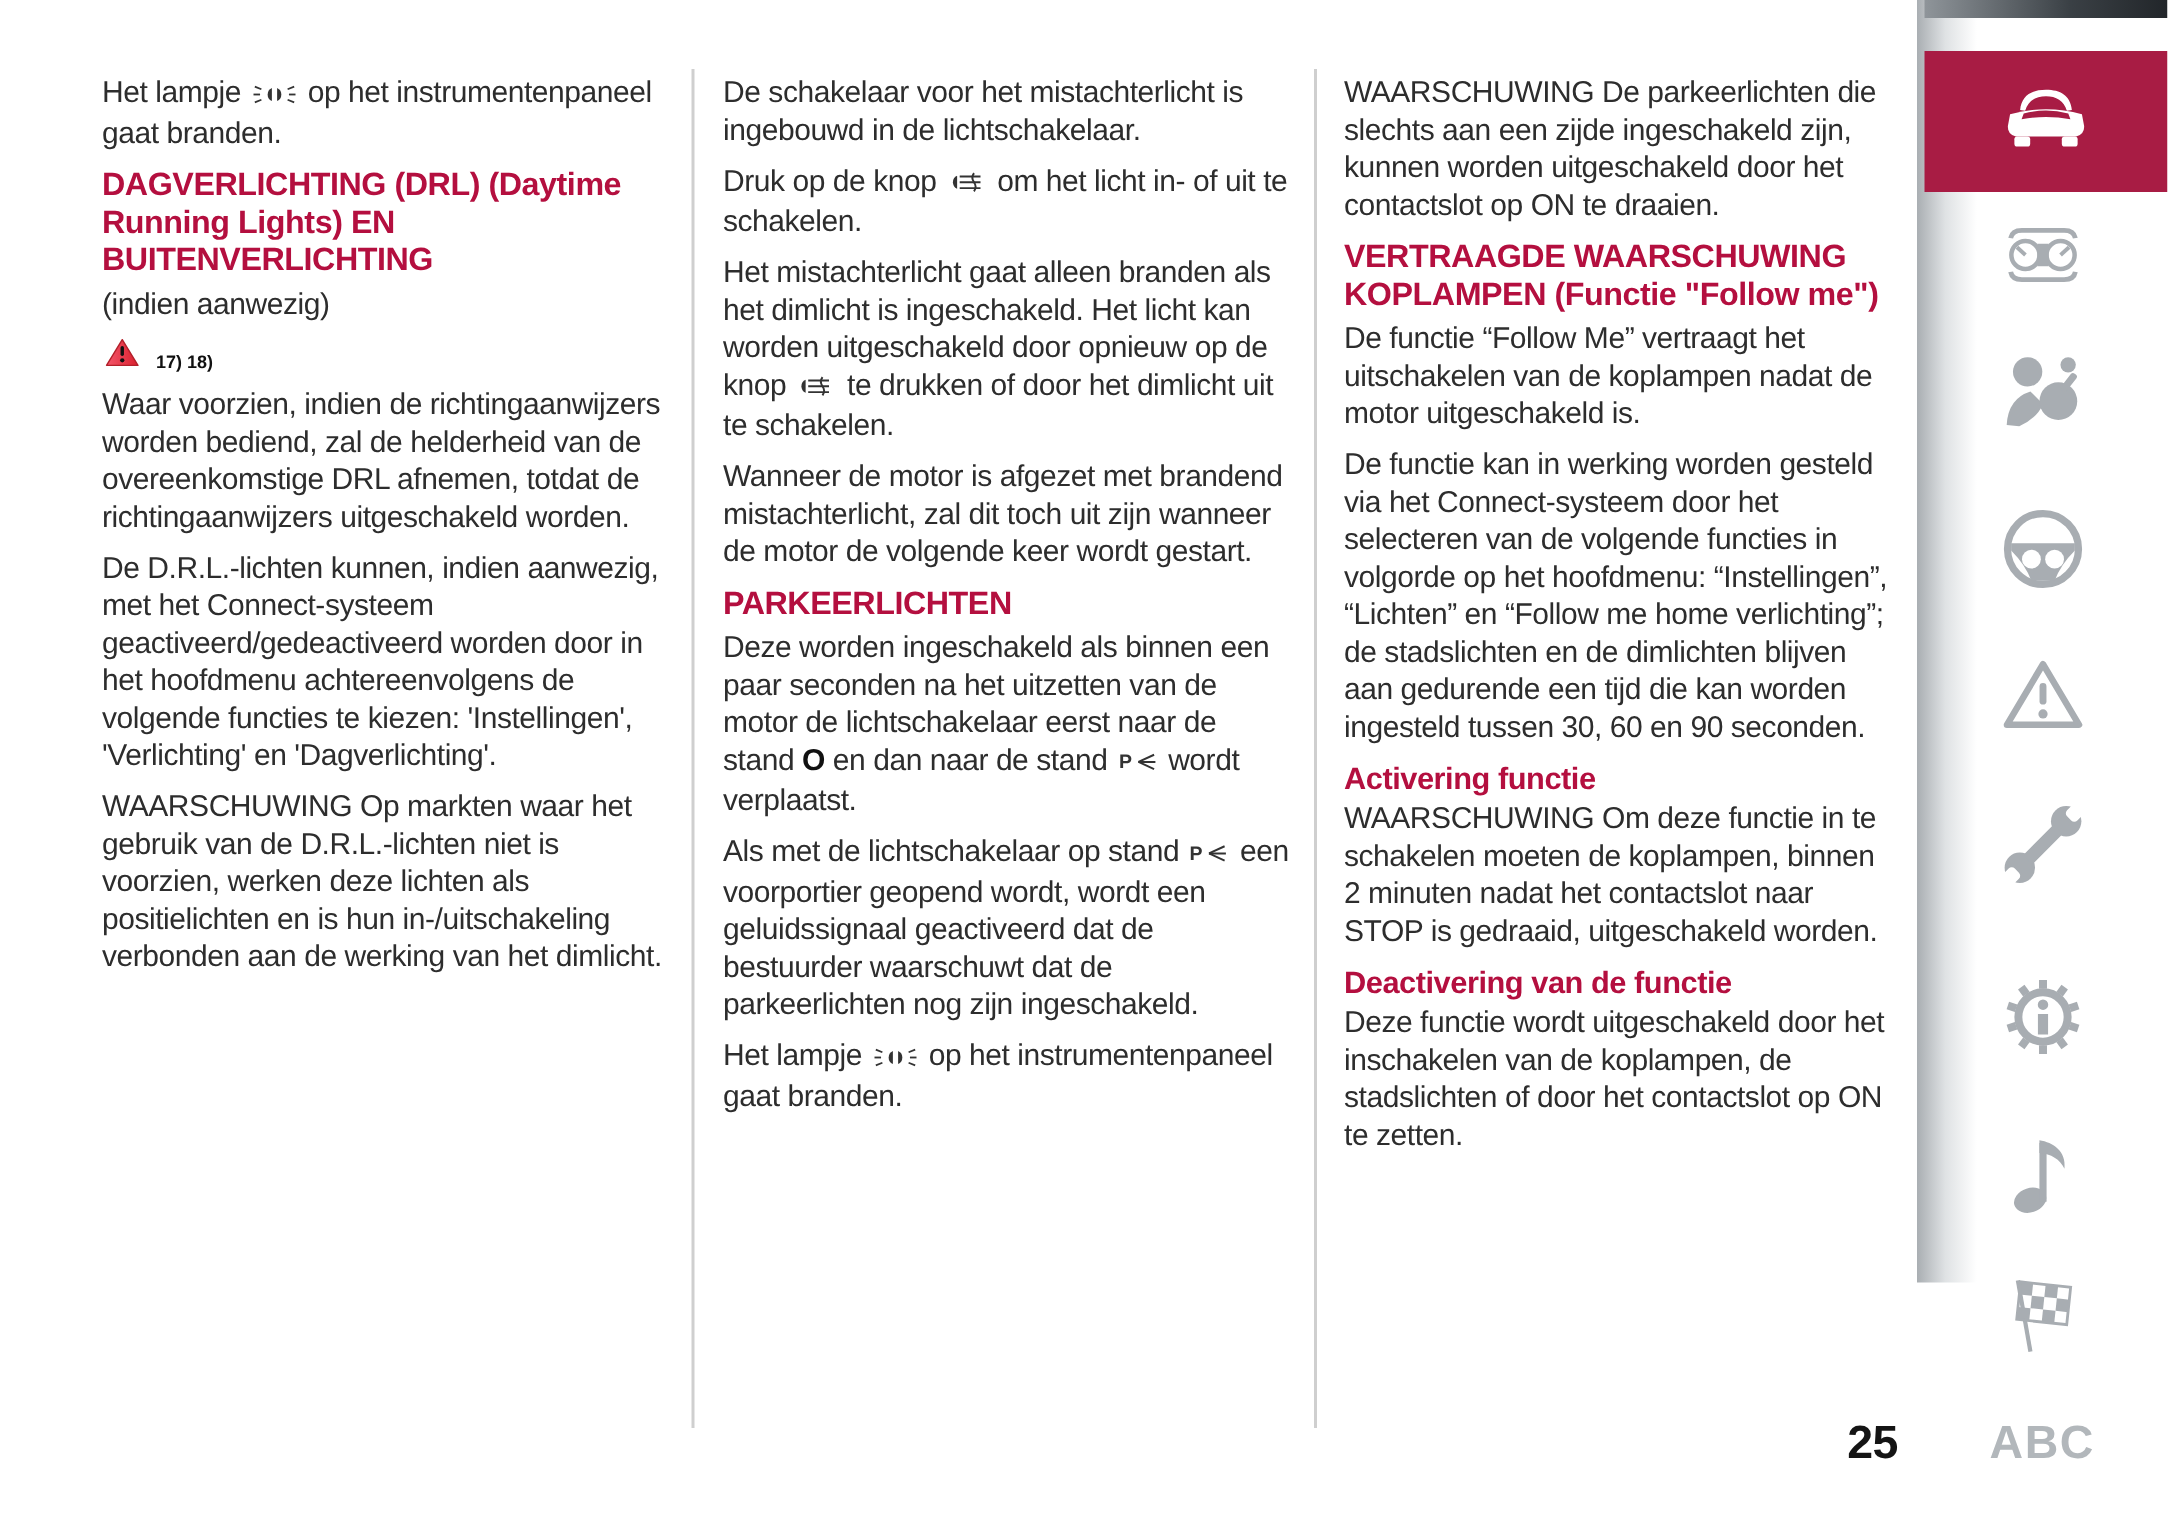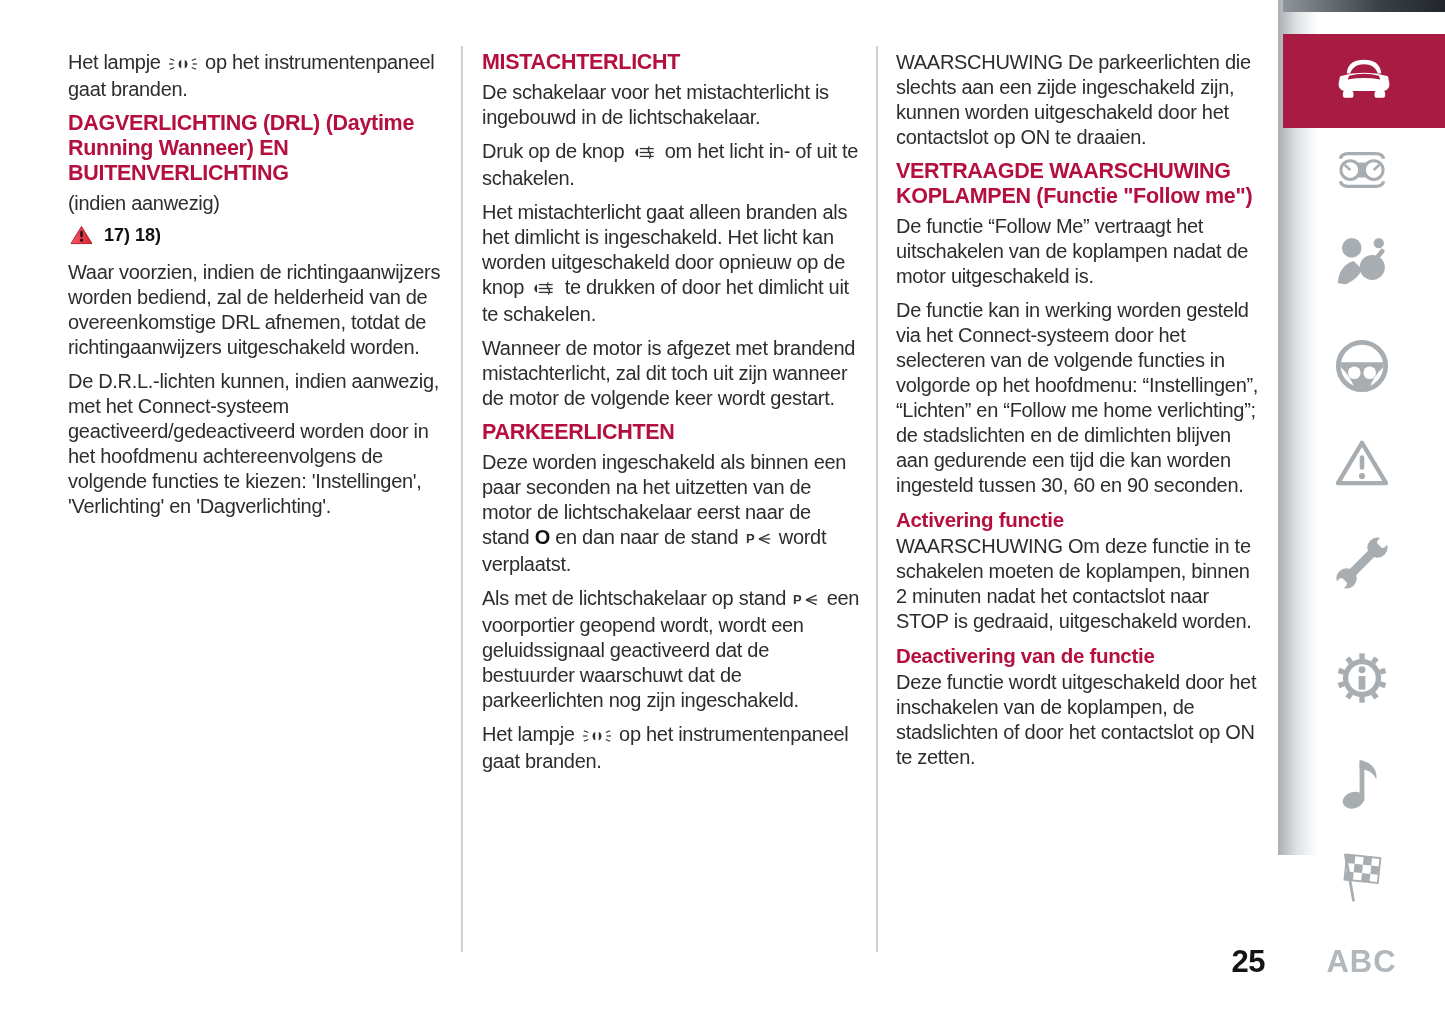--- a/index.html
+++ b/index.html
@@ -14,22 +14,22 @@
     font-family:"Liberation Sans", sans-serif;color:var(--text);
     overflow:hidden;-webkit-font-smoothing:antialiased;
   }
   .col{position:absolute;top:50px;}
   .col>:first-child{margin-top:0;}
   p.p{margin:0 0 9px;font-size:20px;line-height:25px;letter-spacing:-0.3px;}
   .h2{color:var(--red);font-weight:bold;font-size:21.5px;line-height:25px;
       margin:8px 0 5px;letter-spacing:-0.3px;}
   .h3{color:var(--red);font-weight:bold;font-size:20.5px;line-height:25px;
       margin:7px 0 2px;letter-spacing:-0.3px;}
-  .warnref{display:flex;align-items:flex-start;gap:9px;margin:3px 0 10px;
-      font-weight:bold;font-size:18px;color:#1c1c1c;}
+  .warnref{display:flex;align-items:flex-end;gap:9px;margin:3px 0 10px;
+      font-weight:bold;font-size:12px;color:#1c1c1c;}
   b{color:#111;}
   .inline-icon{display:inline-block;vertical-align:-2px;margin:0 2px;color:#333;}
   .vline{position:absolute;top:46px;height:906px;width:2px;background:#cfcfcf;}
   .page-number{position:absolute;left:1095px;top:944px;width:170px;text-align:right;
       font-weight:bold;font-size:31px;color:#141414;letter-spacing:-0.5px;}
   
   .sidebar{position:absolute;left:1278px;top:0;width:167px;height:855px;background:#fff;}
   .edge-gradient{position:absolute;left:0;top:0;width:42px;height:100%;
       background:linear-gradient(90deg,#a9aeb2 0%,#dfe2e4 45%,#ffffff 95%);z-index:1;}
   .topbar{position:absolute;left:5px;right:0;top:0;height:12px;z-index:2;
@@ -53,41 +53,41 @@
             </g>
             <g stroke="currentColor" stroke-width="1.4">
               <line x1="7" y1="4" x2="2" y2="2"></line>
               <line x1="6" y1="8" x2="1" y2="8"></line>
               <line x1="7" y1="12" x2="2" y2="14"></line>
               <line x1="27" y1="4" x2="32" y2="2"></line>
               <line x1="28" y1="8" x2="33" y2="8"></line>
               <line x1="27" y1="12" x2="32" y2="14"></line>
             </g>
           </svg></span> op het instrumentenpaneel gaat branden.</p>
-      <div class="h2">DAGVERLICHTING (DRL) (Daytime Running Wanneer) EN BUITENVERLICHTING</div>
+      <div class="h2">DAGVERLICHTING (DRL) (Daytime Running Lights) EN BUITENVERLICHTING</div>
       <p class="p">(indien aanwezig)</p>
       <div class="warnref">
         <span class="inline-icon"><svg viewBox="0 0 24 21" width="23" height="20">
             <defs>
               <linearGradient id="wt" x1="0" y1="0" x2="1" y2="0">
                 <stop offset="0" stop-color="#f4566a"></stop>
                 <stop offset="1" stop-color="#d9202e"></stop>
               </linearGradient>
             </defs>
             <path d="M12,1.5 L23,19.5 H1 Z" fill="url(#wt)" stroke="#b3202a" stroke-width="1" stroke-linejoin="round"></path>
             <rect x="10.8" y="6" width="2.4" height="7" rx="1.2" fill="#111"></rect>
             <circle cx="12" cy="16" r="1.5" fill="#111"></circle>
           </svg></span>
         <b>17) 18)</b>
       </div>
       <p class="p">Waar voorzien, indien de richtingaanwijzers worden bediend, zal de helderheid van de overeenkomstige DRL afnemen, totdat de richtingaanwijzers uitgeschakeld worden.</p>
       <p class="p">De D.R.L.-lichten kunnen, indien aanwezig, met het Connect-systeem geactiveerd/gedeactiveerd worden door in het hoofdmenu achtereenvolgens de volgende functies te kiezen: 'Instellingen', 'Verlichting' en 'Dagverlichting'.</p>
+      <p class="p">WAARSCHUWING Op markten waar het gebruik van de D.R.L.-lichten niet is voorzien, werken deze lichten als positielichten en is hun in-/uitschakeling verbonden aan de werking van het dimlicht.</p>
     </section>
   <section class="col" style="left:482px;width:380px">
-      <div class="h2">MISTACHTERLICHT</div>
       <p class="p">De schakelaar voor het mistachterlicht is ingebouwd in de lichtschakelaar.</p>
       <p class="p">Druk op de knop <span class="inline-icon"><svg viewBox="0 0 30 17" width="26" height="15">
             <path d="M7,3.5 a5.5,5.5 0 0 0 0,10 Z" fill="currentColor"></path>
             <g stroke="currentColor" stroke-width="1.5" fill="none">
               <line x1="9" y1="4" x2="25" y2="4"></line>
               <line x1="9" y1="8.5" x2="25" y2="8.5"></line>
               <line x1="9" y1="13" x2="25" y2="13"></line>
               <path d="M20,1.5 q-2.5,3.5 0,7 q2.5,3.5 0,7"></path>
             </g>
           </svg></span> om het licht in- of uit te schakelen.</p>

